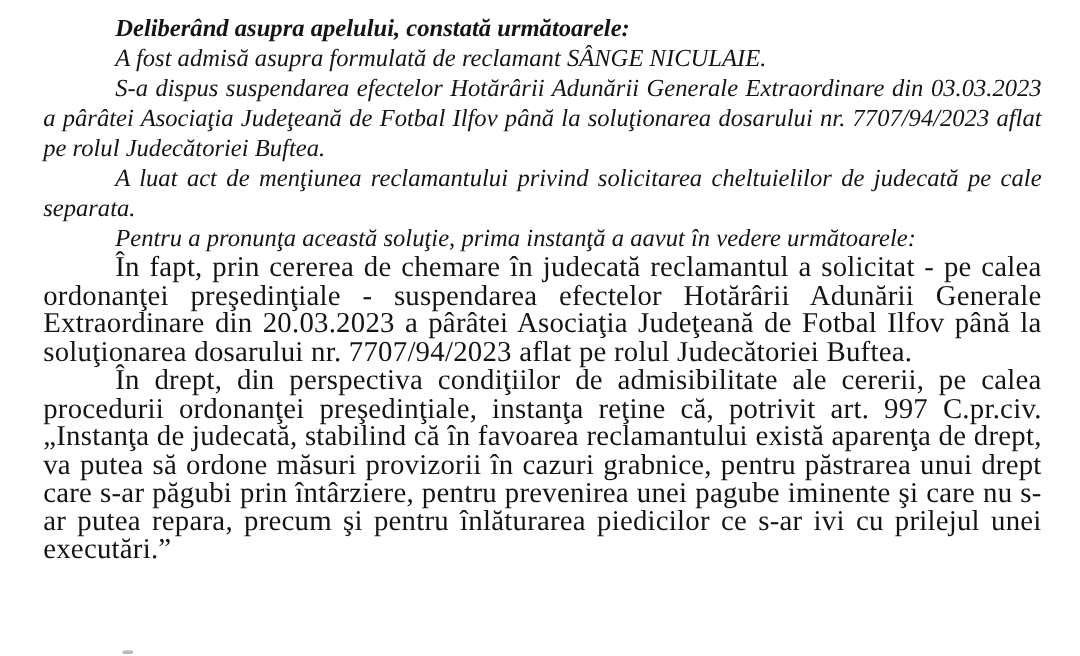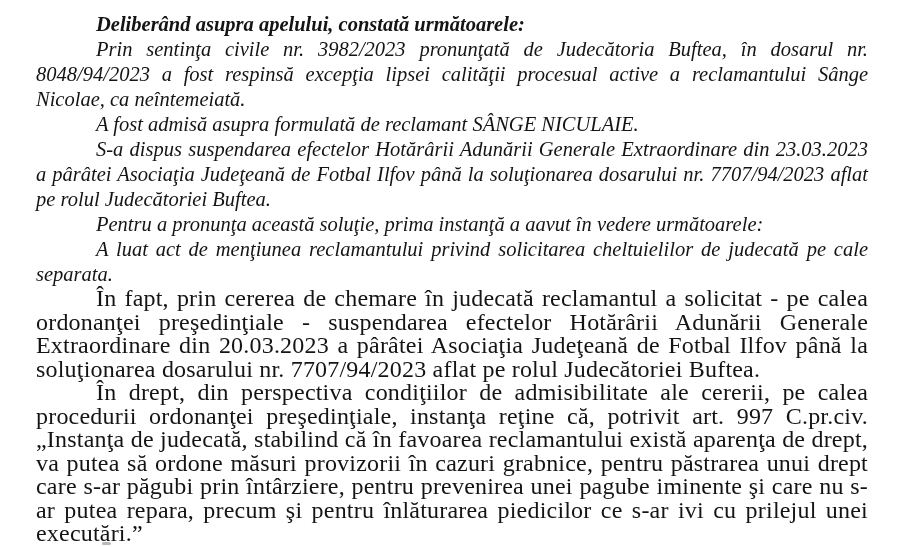--- a/index.html
+++ b/index.html
@@ -46,21 +46,20 @@
     background: #8a8a8a;
     border-radius: 2px;
     opacity: 0.6;
   }
 </style>
 </head>
 <body>
 
 <div class="page">
   <p class="para it bold">Deliberând asupra apelului, constată următoarele:</p>
-  <p class="para it">Prin sentinţa civile nr. 3982/2023 pronunţată de Judecătoria Buftea, în dosarul nr. 8048/94/2023 a fost respinsă excepţia lipsei calităţii procesual active a reclamantului Sânge Nicolae, ca neîntemeiată.</p>
   <p class="para it">A fost admisă asupra formulată de reclamant SÂNGE NICULAIE.</p>
-  <p class="para it">S-a dispus suspendarea efectelor Hotărârii Adunării Generale Extraordinare din 23.03.2023 a pârâtei Asociaţia Judeţeană de Fotbal Ilfov până la soluţionarea dosarului nr. 7707/94/2023 aflat pe rolul Judecătoriei Buftea.</p>
+  <p class="para it">S-a dispus suspendarea efectelor Hotărârii Adunării Generale Extraordinare din 03.03.2023 a pârâtei Asociaţia Judeţeană de Fotbal Ilfov până la soluţionarea dosarului nr. 7707/94/2023 aflat pe rolul Judecătoriei Buftea.</p>
+  <p class="para it">A luat act de menţiunea reclamantului privind solicitarea cheltuielilor de judecată pe cale separata.</p>
   <p class="para it">Pentru a pronunţa această soluţie, prima instanţă a aavut în vedere următoarele:</p>
-  <p class="para it">A luat act de menţiunea reclamantului privind solicitarea cheltuielilor de judecată pe cale separata.</p>
   <p class="para rm">În fapt, prin cererea de chemare în judecată reclamantul a solicitat - pe calea ordonanţei preşedinţiale - suspendarea efectelor Hotărârii Adunării Generale Extraordinare din 20.03.2023 a pârâtei Asociaţia Judeţeană de Fotbal Ilfov până la soluţionarea dosarului nr. 7707/94/2023 aflat pe rolul Judecătoriei Buftea.</p>
   <p class="para rm">În drept, din perspectiva condiţiilor de admisibilitate ale cererii, pe calea procedurii ordonanţei preşedinţiale, instanţa reţine că, potrivit art. 997 C.pr.civ. „Instanţa de judecată, stabilind că în favoarea reclamantului există aparenţa de drept, va putea să ordone măsuri provizorii în cazuri grabnice, pentru păstrarea unui drept care s-ar păgubi prin întârziere, pentru prevenirea unei pagube iminente şi care nu s-ar putea repara, precum şi pentru înlăturarea piedicilor ce s-ar ivi cu prilejul unei executări.”</p>
   <div class="scan-artifact"></div>
 </div>
 
 </body></html>

